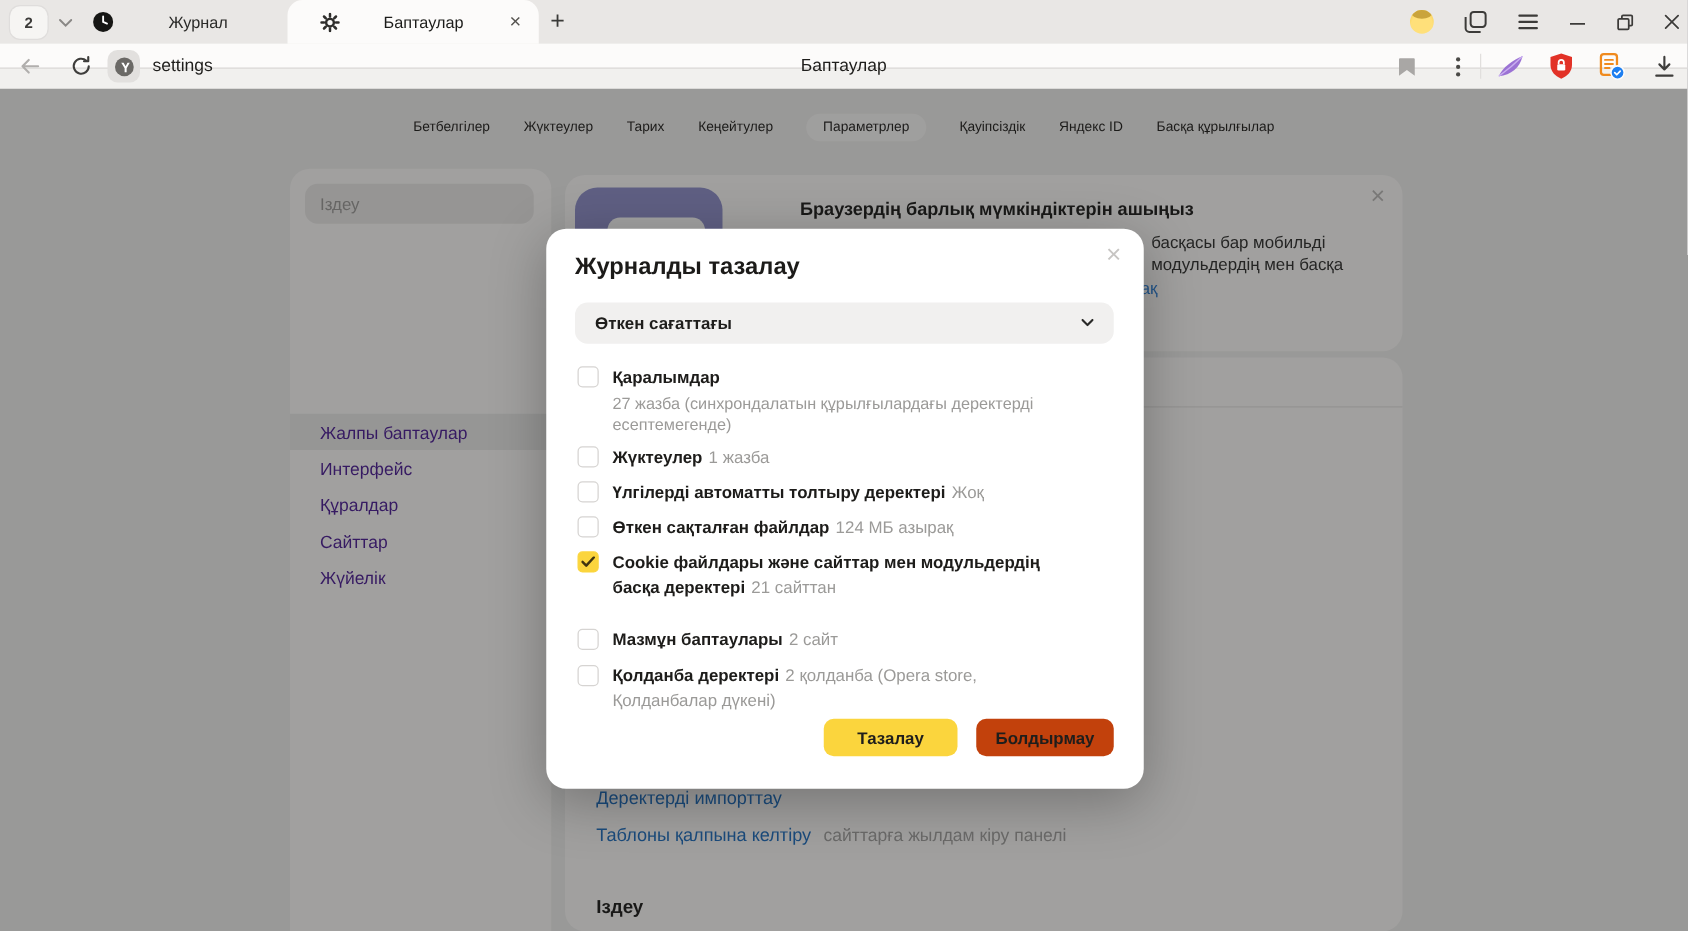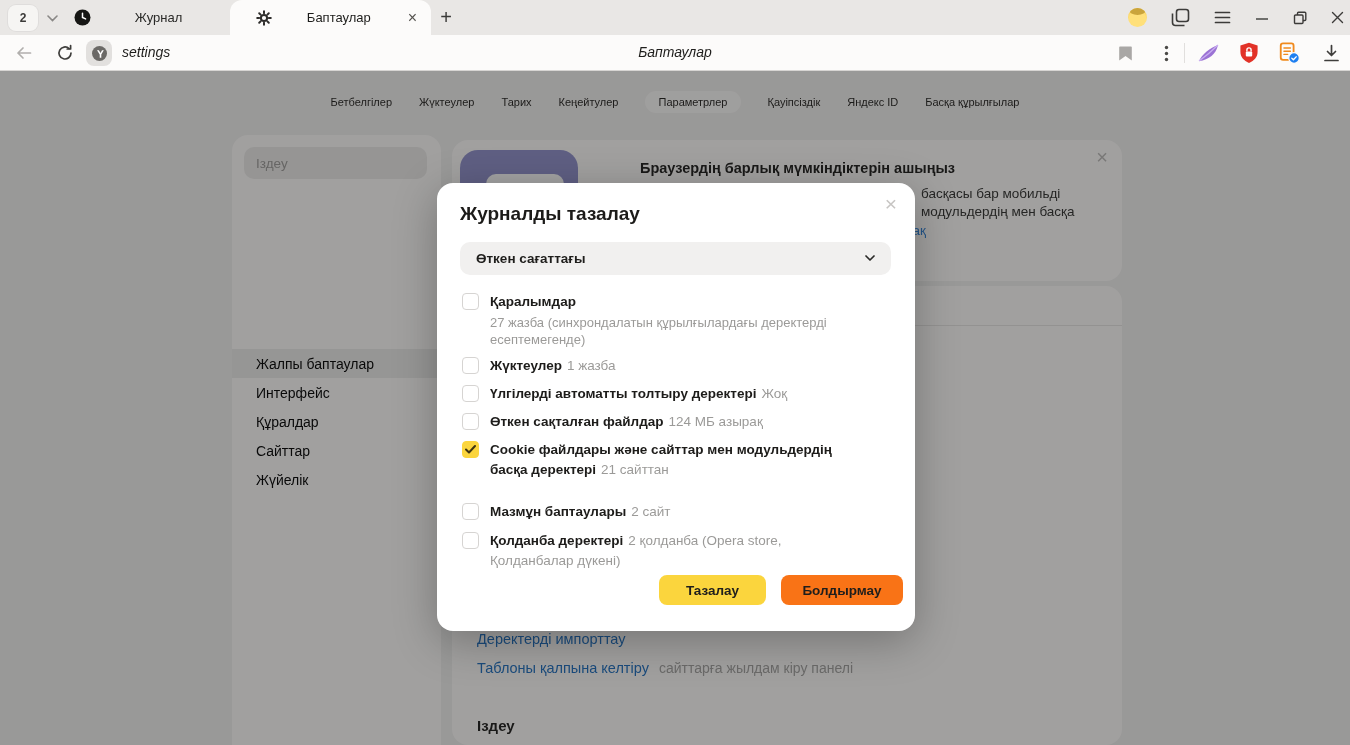--- a/index.html
+++ b/index.html
@@ -18,38 +18,38 @@
                 display:flex; align-items:center; padding:0 12px 0 26px; gap:8px; }
   .tab-active .tab-label { flex:1; text-align:center; font-size:13px; color:#1c1c1a; }
   .tab-close { font-size:16px; color:#55534f; line-height:1; padding:0 2px; }
   .newtab-btn { position:absolute; left:433px; top:4px; width:26px; height:26px; display:flex; align-items:center; justify-content:center;
                 font-size:20px; font-weight:400; color:#3a3a38; }
   .strip-right { position:absolute; right:6px; top:0; height:35px; display:flex; align-items:center; gap:24px; }
   .avatar { width:19px; height:19px; border-radius:50%; background:radial-gradient(circle at 50% 62%, #ffe07a 0 55%, #f3c23c 100%); position:relative; overflow:hidden; }
   .avatar::before { content:""; position:absolute; left:1px; top:-3px; width:17px; height:10px; border-radius:50%; background:#caa43c; }
 
   
-  .toolbar { position:absolute; left:0; top:35px; width:1350px; height:36px; background:#fcfbfa; border-bottom:1px solid #d7d5d3;font-style:italic; }
+  .toolbar { position:absolute; left:0; top:35px; width:1350px; height:20px; background:#fcfbfa; border-bottom:1px solid #d7d5d3; }
   .site-badge { position:absolute; left:86px; top:5px; width:26px; height:26px; background:#e2e0de; border-radius:8px;
                 display:flex; align-items:center; justify-content:center; }
   .url-text { position:absolute; left:122px; top:9px; font-size:14px; color:#1f1e1c; }
   .page-title-center { position:absolute; left:0; right:0; top:9px; text-align:center; font-size:14px; color:#1f1e1c; }
   .tb-icon { position:absolute; top:7px; width:22px; height:22px; display:flex; align-items:center; justify-content:center; }
   .tb-divider { position:absolute; left:1184px; top:8px; width:1px; height:20px; background:#e1dfdd; }
 
   
   .navtabs { position:absolute; left:0; right:0; top:91px; display:flex; justify-content:center; gap:27px; align-items:center; }
   .navtab { font-size:11px; color:#1f1e1c; padding:5px 0; }
   .navtab.selected { background:#fbfaf9; border-radius:15px; padding:5px 13px; }
 
   .sidebar-card { position:absolute; left:232px; top:135px; width:209px; height:610px; background:#fdfcfb; border-radius:16px 16px 0 0; }
   .sidebar-search { position:absolute; left:12px; top:12px; width:183px; height:32px; background:#eceae8; border:none; border-radius:10px;
                     padding:0 12px; font-size:13.5px; color:#2a2a28; font-family:inherit; }
   .sidebar-search::placeholder { color:#9b9a98; }
-  .sidebar-item { position:absolute; left:0; width:209px; height:29px; display:flex; align-items:center; padding-left:24px; font-size:14px; color:#000000;margin-top:18px; }
+  .sidebar-item { position:absolute; left:0; width:209px; height:29px; display:flex; align-items:center; padding-left:24px; font-size:14px; color:#4c1d95; }
   .sidebar-item.selected { background:#ececea; }
 
   .banner-card { position:absolute; left:452px; top:140px; width:670px; height:141px; background:#fdfcfb; border-radius:16px; }
   .banner-illu { position:absolute; left:8px; top:10px; width:118px; height:131px; background:#8f90cc; border-radius:18px; }
   .banner-illu-phone { position:absolute; left:100px; top:34px; width:36px; height:107px; background:#a2a3d8; border-radius:10px; }
   .banner-qr-card { position:absolute; left:26px; top:24px; width:78px; height:90px; background:#ffffff; border-radius:10px;
                     display:flex; align-items:flex-start; justify-content:center; padding-top:10px; }
   .banner-title { position:absolute; left:188px; top:20px; font-size:14.5px; font-weight:700; color:#1c1b19;text-align:center; }
   .banner-line1 { position:absolute; left:469px; top:46px; font-size:13.5px; color:#30302e; }
   .banner-line2 { position:absolute; left:469px; top:64px; font-size:13.5px; color:#30302e; }
@@ -80,21 +80,21 @@
   .chk-box.checked { background:#fbd53d; border-color:#fbd53d; }
   .chk-box.checked svg { display:block; }
   .chk-text { width:378px; font-size:13.5px; line-height:20px; color:#1d1c1a; }
   .chk-label { font-weight:600; }
   .chk-meta { color:#9b9a98; font-weight:400; margin-left:5px; }
   .chk-sub { margin-top:2px; font-size:13px; line-height:17px; color:#9b9a98; font-weight:400; }
 
   .dlg-btn { position:absolute; top:392px; height:30px; border:none; border-radius:8px; font-size:13.5px; font-weight:600;
              color:#1f1e1c; font-family:inherit; display:flex; align-items:center; justify-content:center; }
   .btn-clear { left:222px; width:107px; background:#fbd53d; }
-  .btn-cancel { left:344px; width:122px; background:#f97316; }
+  .btn-cancel { left:344px; width:110px; background:#c2410c; }
 
   svg { display:block; }
 </style>
 </head>
 <body>
 
 <div id="stage">
 
   <div class="tabstrip">
     <div class="tab-counter">2</div>

